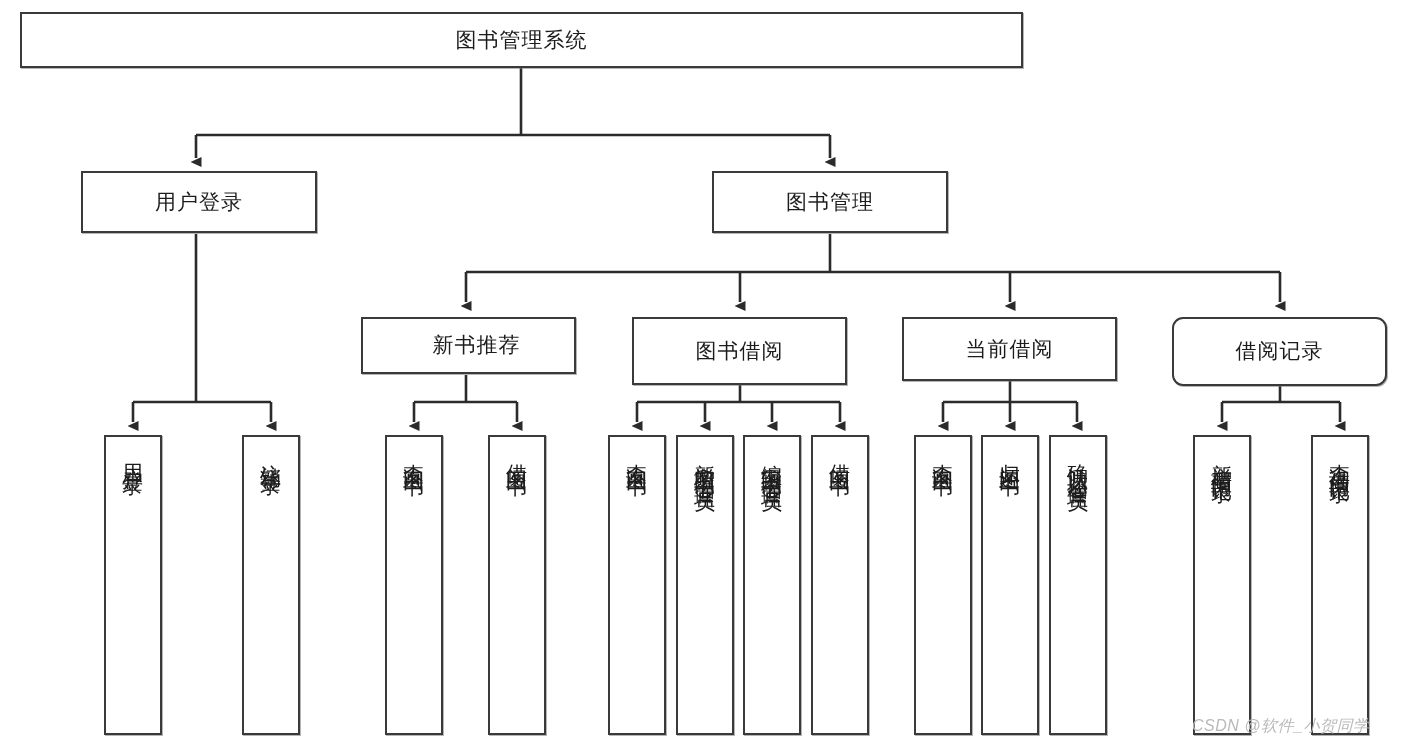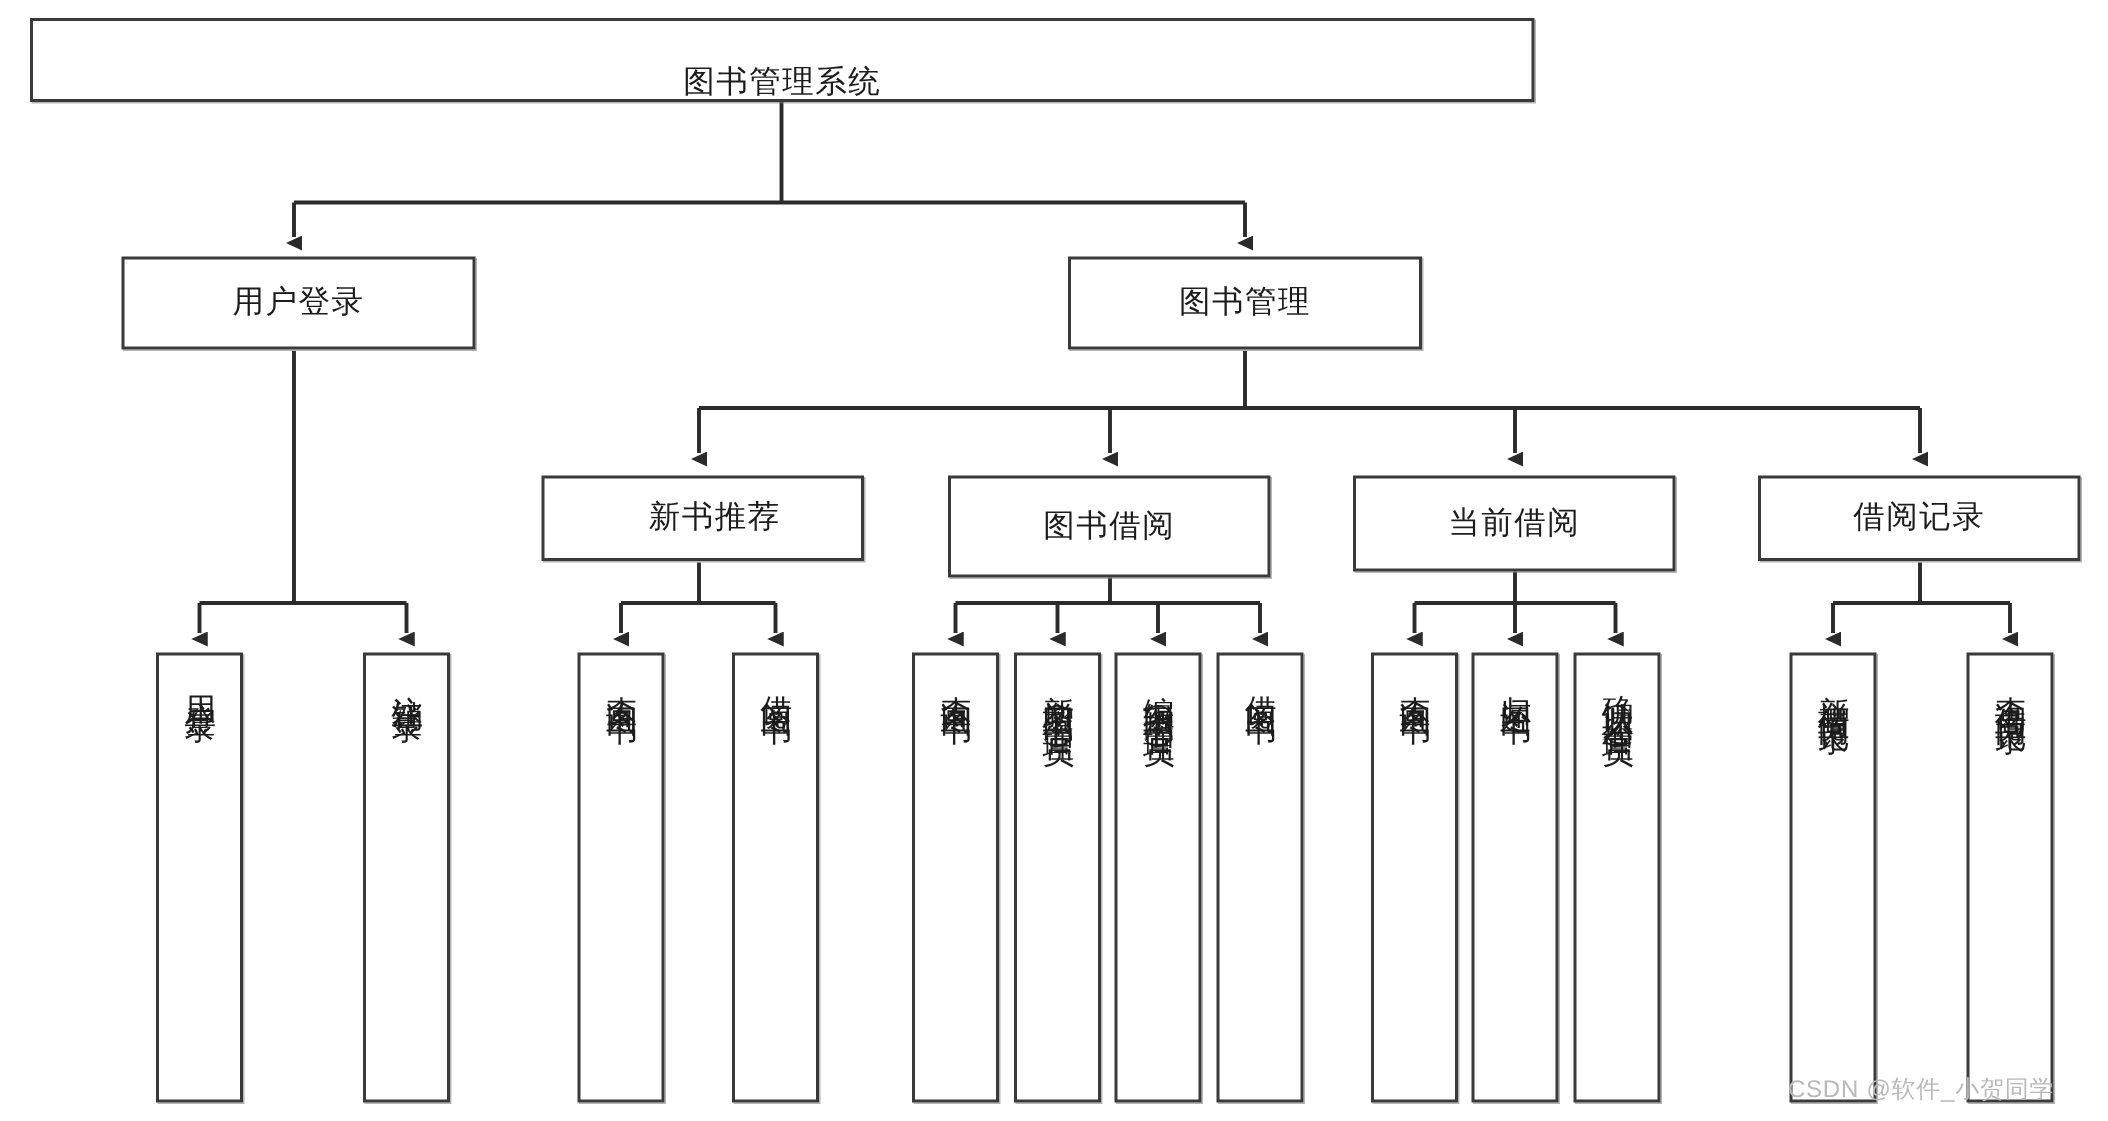--- a/index.html
+++ b/index.html
@@ -53,20 +53,21 @@
     letter-spacing: 4px;
     line-height: 1;
     white-space: nowrap;
   }
   .watermark {
     position: absolute;
     font-size: 16px;
     color: #b9b9b9;
     white-space: nowrap;
     letter-spacing: 0.5px;
+    font-style: italic;
   }
 </style>
 </head>
 <body>
 
 <div id="diagram-root">
 
   <svg class="edges" viewBox="0 0 1405 747" xmlns="http://www.w3.org/2000/svg">
     <defs>
       <marker id="arrow" markerWidth="10" markerHeight="11" refX="1" refY="5.5" orient="auto" markerUnits="userSpaceOnUse">
@@ -110,41 +111,41 @@
       <path d="M1010,402 L1010,422" marker-end="url(#arrow)"></path>
       <path d="M1077,402 L1077,422" marker-end="url(#arrow)"></path>
 
       <path d="M1280,375 L1280,402"></path>
       <path d="M1222,402 L1340,402"></path>
       <path d="M1222,402 L1222,422" marker-end="url(#arrow)"></path>
       <path d="M1340,402 L1340,422" marker-end="url(#arrow)"></path>
     </g>
   </svg>
 
-  <div class="node" style="left:20px; top:12px; width:1003px; height:56px;align-items:flex-end;">
+  <div class="node" style="left:20px; top:12px; width:1003px; height:56px;">
     <span class="node-label">图书管理系统</span>
   </div>
 
   <div class="node" style="left:81px; top:171px; width:236px; height:62px;">
     <span class="node-label">用户登录</span>
   </div>
   <div class="node" style="left:712px; top:171px; width:236px; height:62px;">
     <span class="node-label">图书管理</span>
   </div>
 
   <div class="node" style="left:361px; top:317px; width:215px; height:57px;padding-left:16px;">
     <span class="node-label">新书推荐</span>
   </div>
   <div class="node" style="left:632px; top:317px; width:215px; height:68px;">
     <span class="node-label">图书借阅</span>
   </div>
   <div class="node" style="left:902px; top:317px; width:215px; height:64px;">
     <span class="node-label">当前借阅</span>
   </div>
-  <div class="node" style="left:1172px; top:317px; width:215px; height:57px;">
+  <div class="node" style="left:1172px; top:317px; width:215px; height:69px;border-radius:11px;">
     <span class="node-label">借阅记录</span>
   </div>
 
   <div class="node vertical" style="left:104px; top:435px; width:58px; height:300px;">
     <span class="node-label">用户登录</span>
   </div>
   <div class="node vertical" style="left:242px; top:435px; width:58px; height:300px;">
     <span class="node-label">注销登录</span>
   </div>
 

